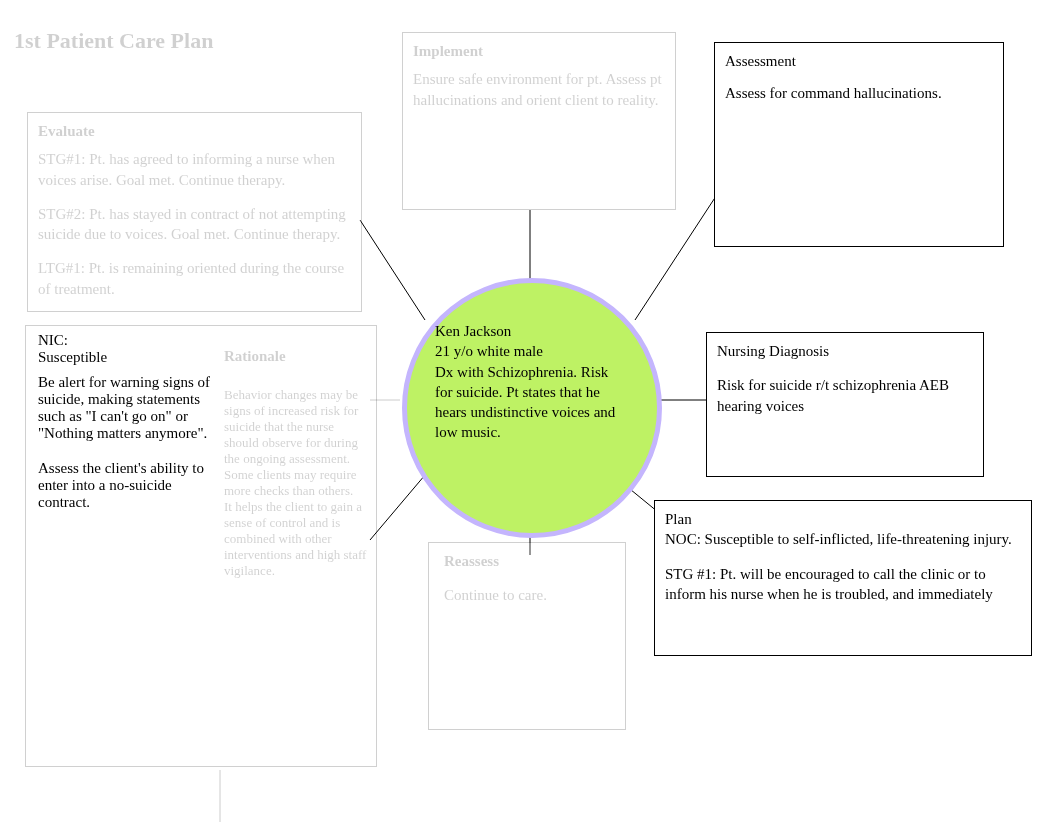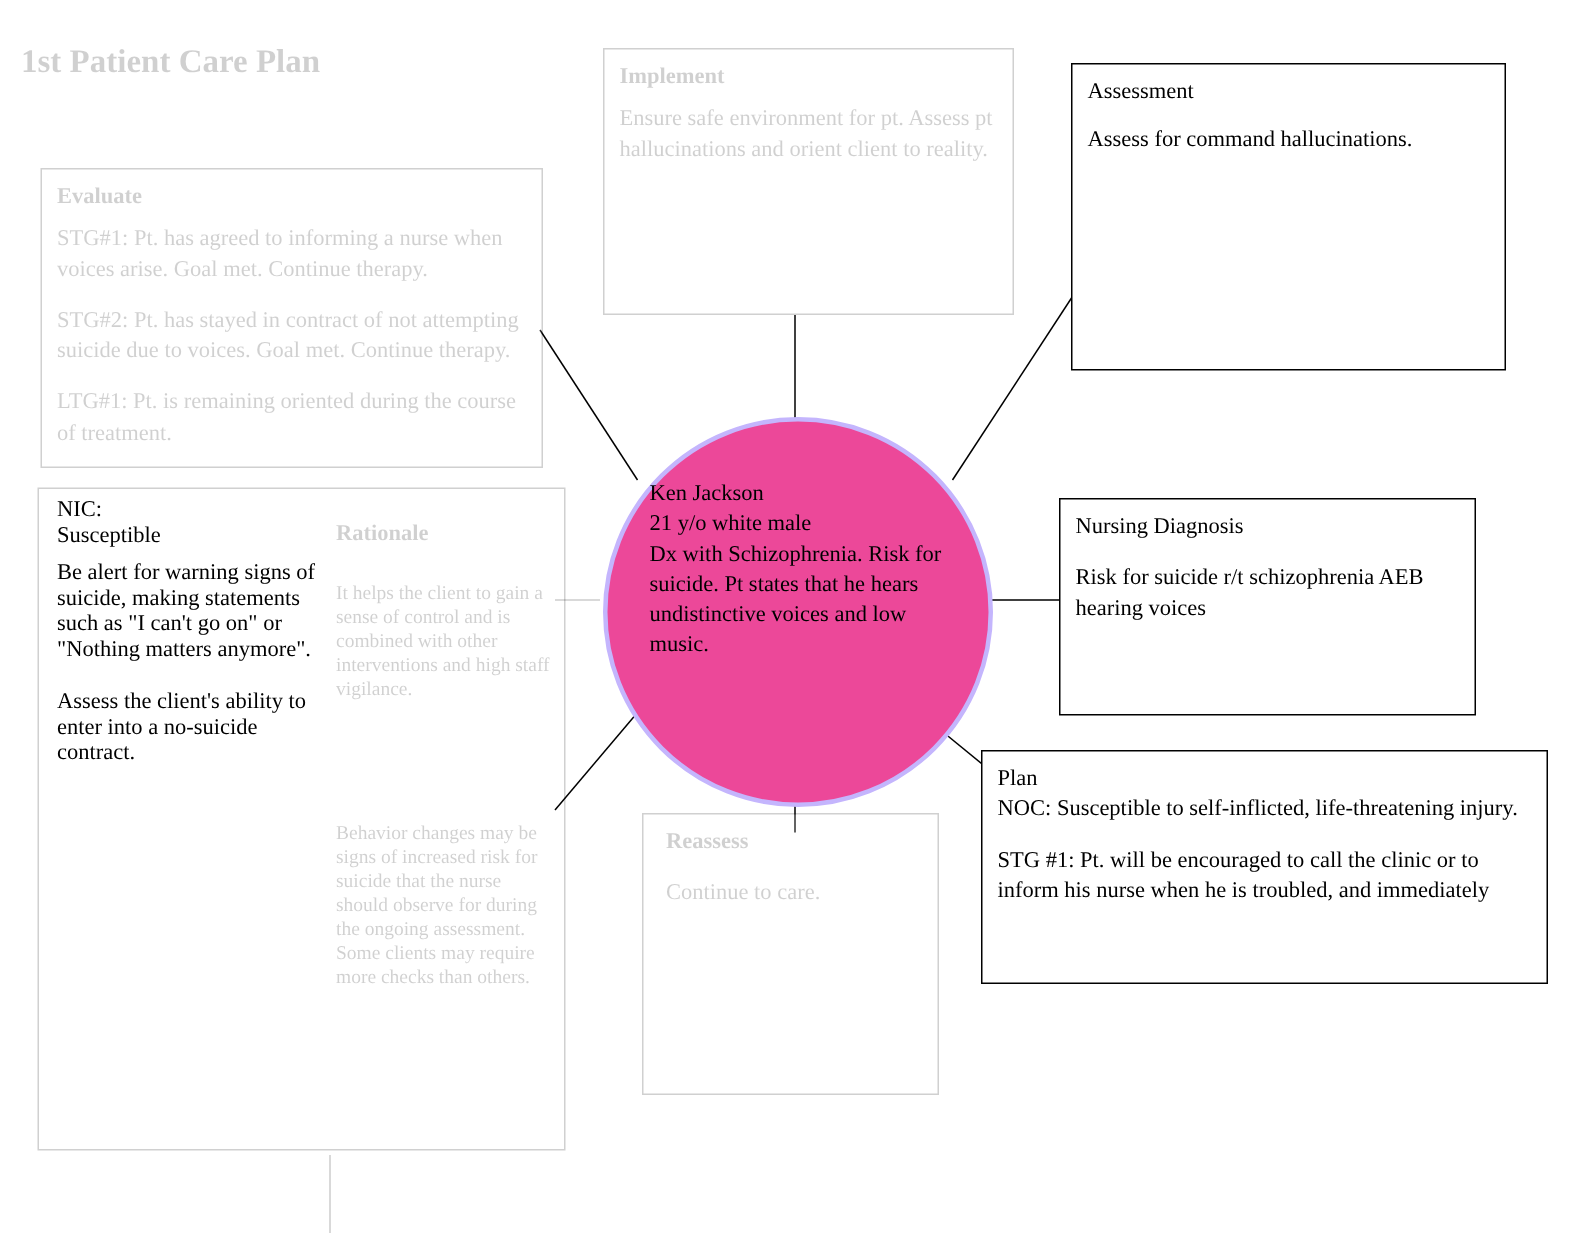--- a/index.html
+++ b/index.html
@@ -32,23 +32,23 @@
     }
     .title-faded {
       position: absolute;
       font-weight: bold;
       opacity: 0.18;
     }
     .center-circle {
       position: absolute;
       width: 260px;
       height: 260px;
-      border: 3px solid #c4b5fd;
+      border: 5px solid #c4b5fd;
       border-radius: 50%;
-      background: #ec4899;
+      background: #bef264;
       padding: 38px 28px;
       line-height: 1.35;
       z-index: 10;
     }
     svg.connectors {
       position: absolute;
       top: 0;
       left: 0;
       width: 1062px;
       height: 822px;
@@ -109,22 +109,22 @@
 
 <div class="z3" style="position:absolute; top:332px; left:38px; width:180px;">
   <div>NIC:</div>
   <div class="small-gap">Susceptible</div>
   <div>Be alert for warning signs of suicide, making statements such as "I can't go on" or "Nothing matters anymore".</div>
   <div style="margin-top:18px; margin-bottom:100px;">Assess the client's ability to enter into a no-suicide contract.</div>
 </div>
 
 <div class="faded z2" style="position:absolute; top:348px; left:224px; width:145px;">
   <div class="heading" style="margin-bottom:22px;">Rationale</div>
+  <div style="font-size:13px;">Behavior changes may be signs of increased risk for suicide that the nurse should observe for during the ongoing assessment. Some clients may require more checks than others.</div>
   <div style="margin-bottom:80px; font-size:13px;">It helps the client to gain a sense of control and is combined with other interventions and high staff vigilance.</div>
-  <div style="font-size:13px;">Behavior changes may be signs of increased risk for suicide that the nurse should observe for during the ongoing assessment. Some clients may require more checks than others.</div>
 </div>
 
 <div class="box faded z2" style="top:542px; left:428px; width:198px; height:188px;padding-left:15px;">
   <div class="heading small-gap">Reassess</div>
   <div style="margin-top:14px;">Continue to care.</div>
 </div>
 
 <div class="box z3" style="top:500px; left:654px; width:378px; height:156px;">
   <div>Plan</div>
   <div class="small-gap">NOC: Susceptible to self-inflicted, life-threatening injury.</div>

